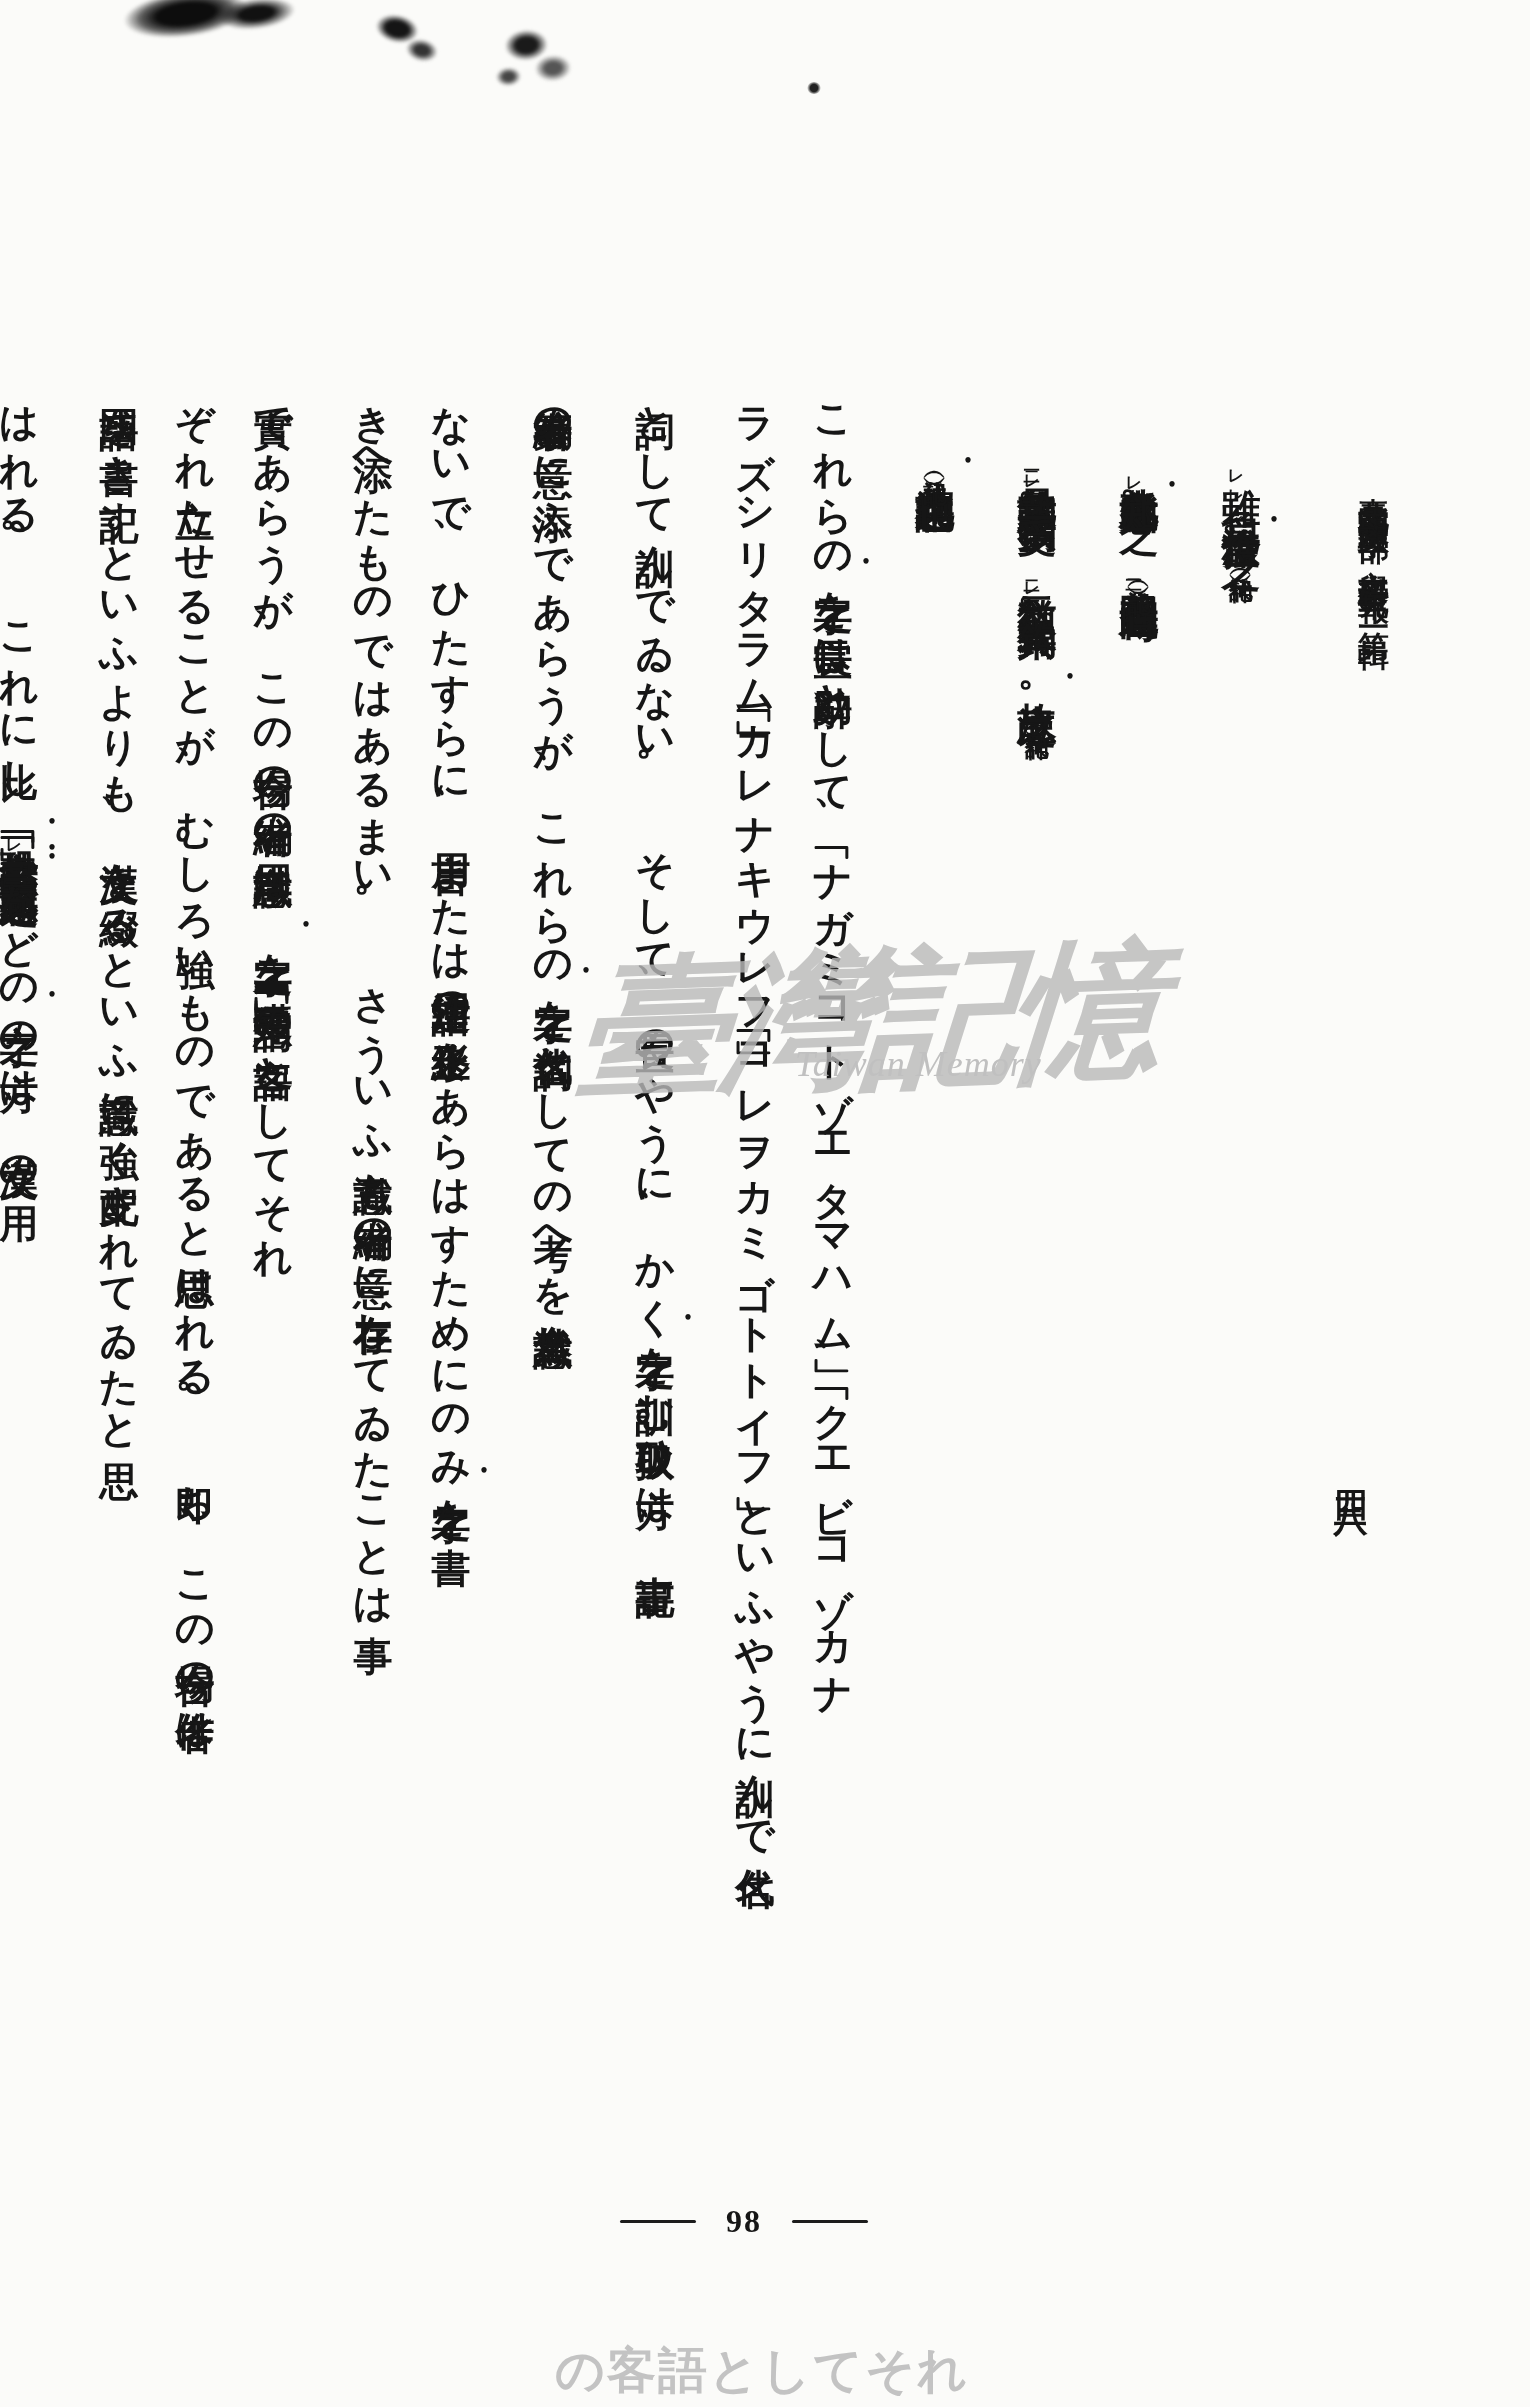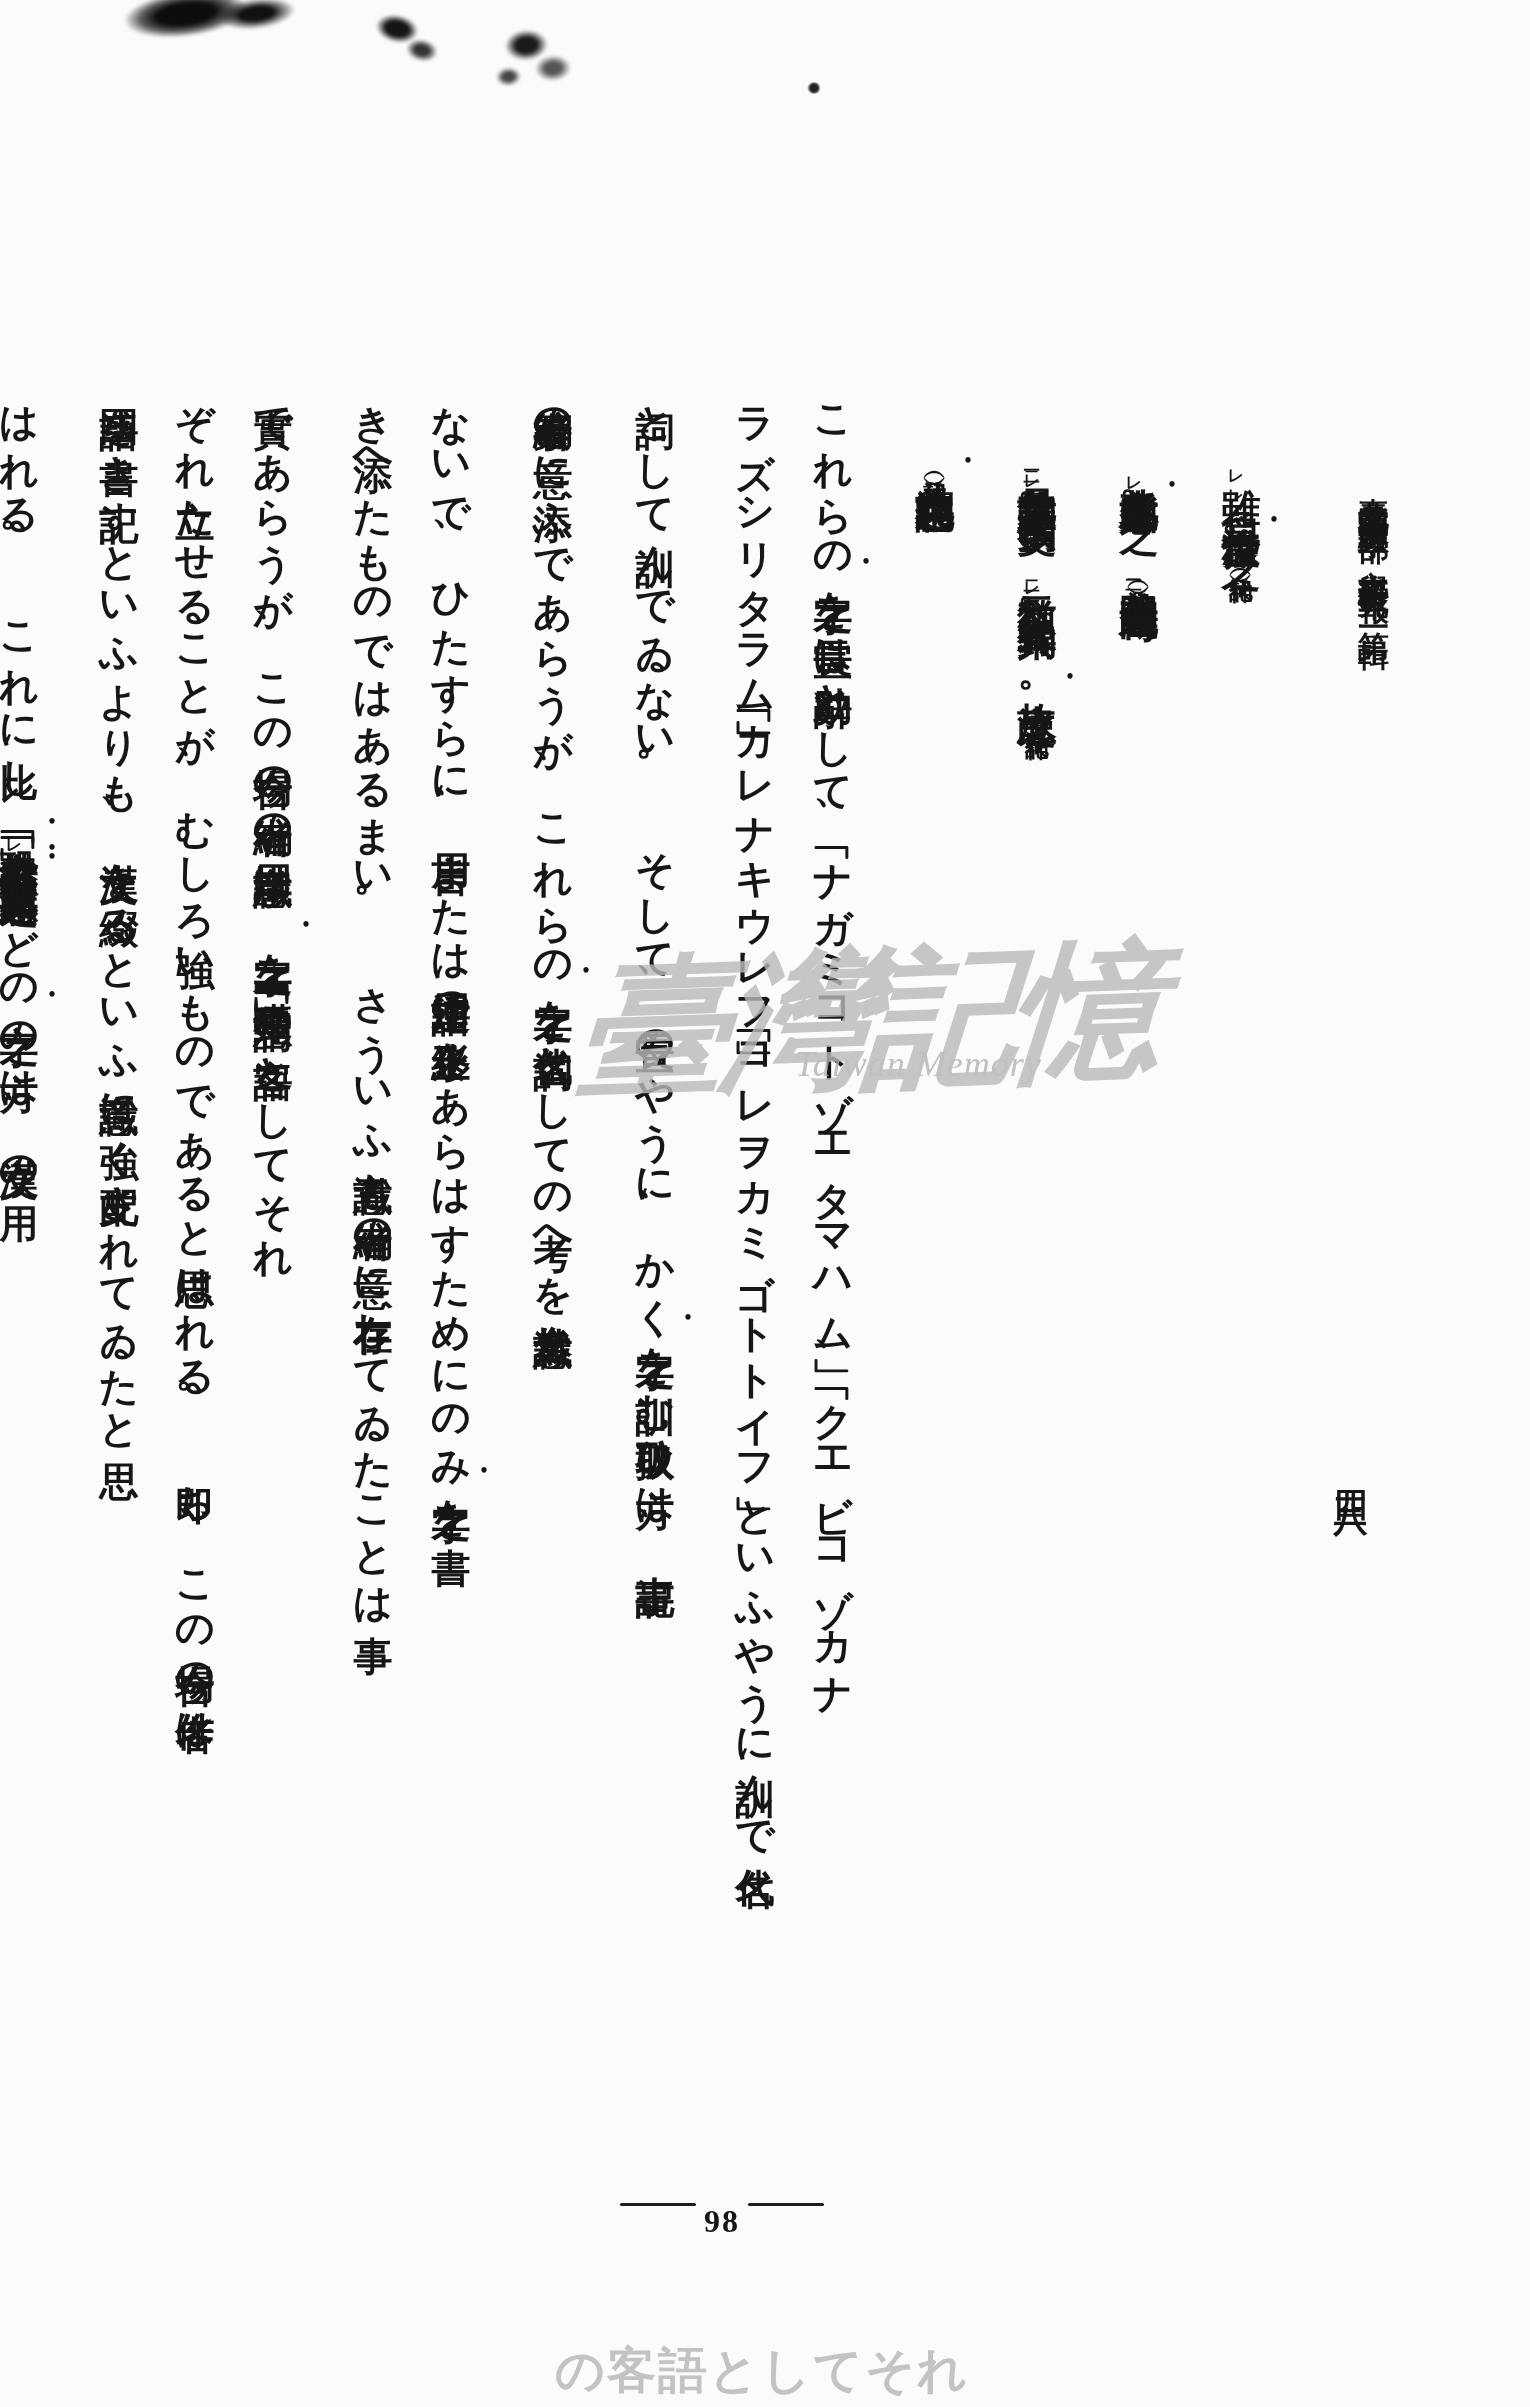--- a/index.html
+++ b/index.html
@@ -77,21 +77,21 @@
   .wm-footer{
     position:absolute;left:555px;top:2338px;
     font-size:49px;font-weight:700;letter-spacing:1.9px;
     color:#c3c3c3;
     font-family:"Liberation Sans","DejaVu Sans",sans-serif;
   }
 
   
   .pagenum-row{
     position:absolute;left:620px;top:2203px;
-    display:flex;gap:8px;
+    display:flex;align-items:center;gap:30px;
   }
   .pn-dash{width:76px;height:2.9px;background:#1c1c1c;border-radius:1.9px;}
   .pn-num{font-size:32px;font-weight:700;letter-spacing:1.9px;}
 </style>
 </head>
 <body>
 
 <div>
 
   <div class="smudge sm1"></div>

